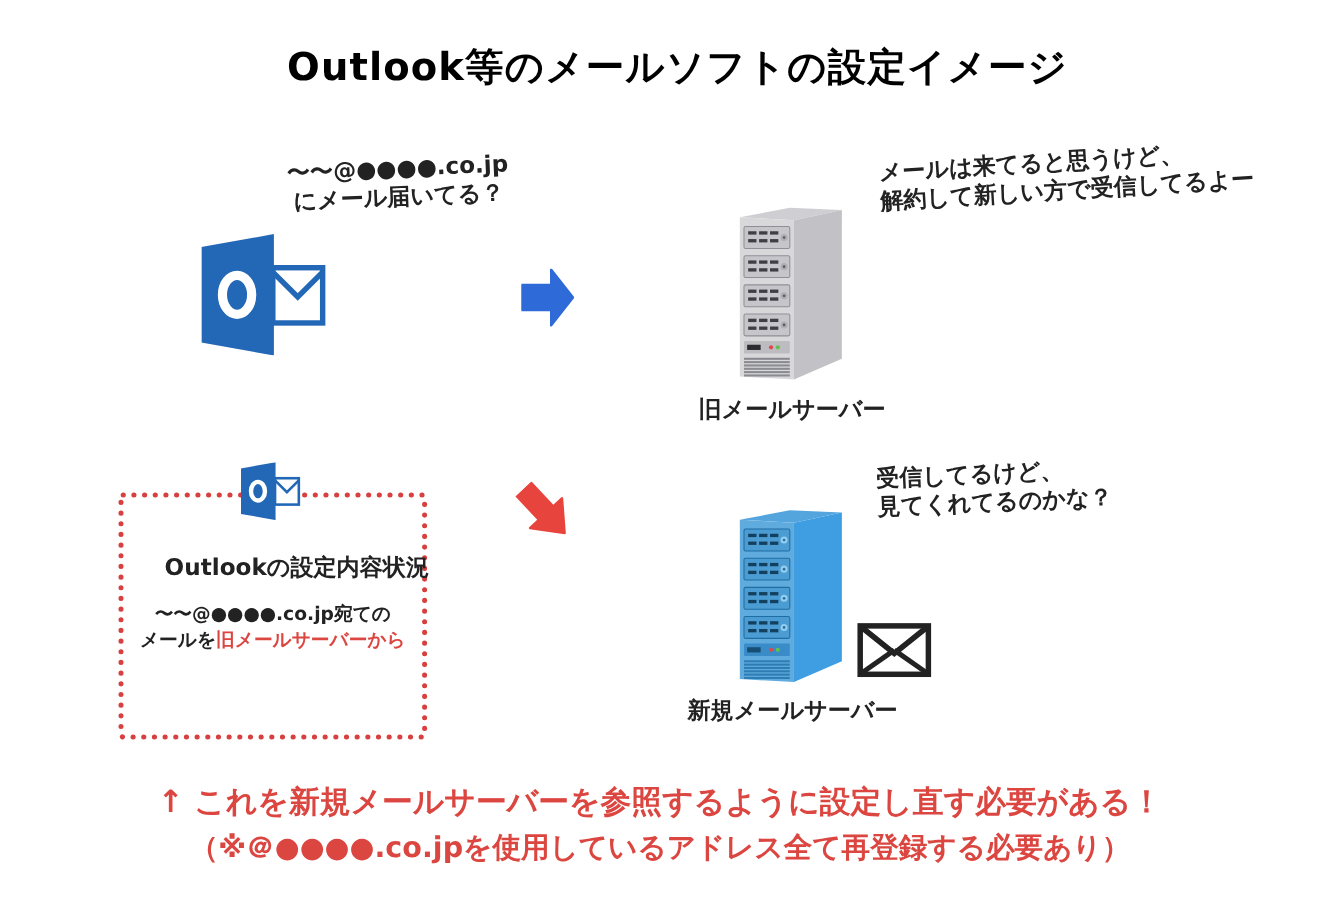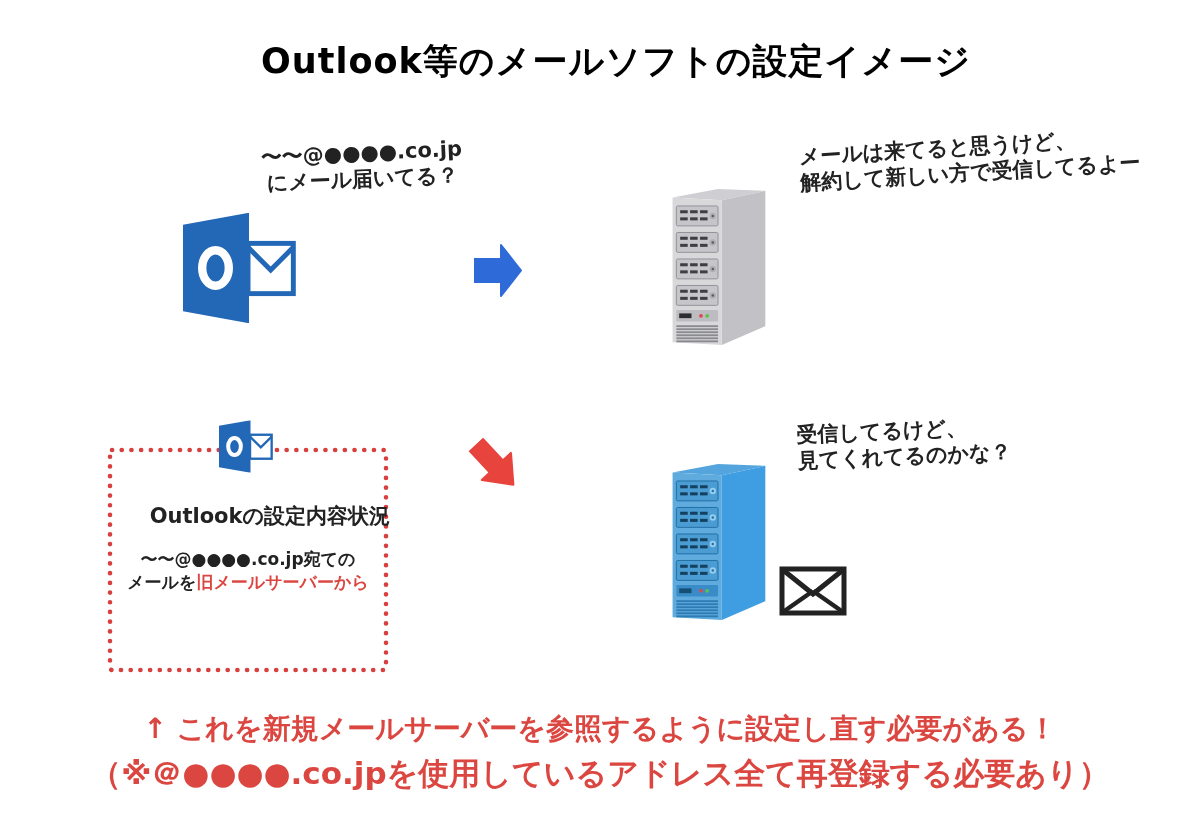--- a/index.html
+++ b/index.html
@@ -63,21 +63,21 @@
   .box-body{position:absolute;left:0;top:102px;width:284px;text-align:center;
             font-size:17px;font-weight:bold;color:#222;line-height:1.35;}
   .red-text{color:#DC4640;}
 
   
   .envelope{left:779px;top:566px;width:68px;height:50px;}
 
   
   .footer-line{left:0;width:1200px;text-align:center;font-weight:bold;color:#DC4640;white-space:nowrap;}
   .footer-1{top:710px;font-size:28px;}
-  .footer-2{top:753px;font-size:31px;}
+  .footer-2{top:753px;font-size:26px;}
 
   .hidden-defs{position:absolute;width:0;height:0;overflow:hidden;}
 </style>
 </head>
 <body>
 
 <svg class="hidden-defs" aria-hidden="true">
   <defs>
     <g id="sym-bay">
       <rect class="sv-bayframe" x="12" y="0" width="44" height="21" rx="1.5"></rect>
@@ -131,20 +131,21 @@
     <use href="#sym-outlook"></use>
   </svg>
 
   <svg class="abs arrow-blue" viewBox="0 0 48 53">
     <polygon points="0,15 27,15 27,1 47,26.5 27,52 27,38 0,38" fill="#2F6BD8" stroke="#2F6BD8" stroke-width="2" stroke-linejoin="round"></polygon>
   </svg>
 
   <svg class="abs server server-gray server-old" viewBox="0 0 112 172">
     <use href="#sym-server"></use>
   </svg>
+  <div class="abs srv-label srv-label-old">旧メールサーバー</div>
 
   <div class="abs speech r1">
     <div>メールは来てると思うけど、</div>
     <div>解約して新しい方で受信してるよー</div>
   </div>
 
   <div class="abs dotted-box">
     <svg class="box-border" viewBox="0 0 284 228" preserveAspectRatio="none">
       <rect x="4" y="4" width="276" height="220" rx="2" fill="none" stroke="#D84040" stroke-width="4.6" stroke-dasharray="0.1 9.6" stroke-linecap="round"></rect>
     </svg>
@@ -159,20 +160,21 @@
     <use href="#sym-outlook"></use>
   </svg>
 
   <svg class="abs arrow-red" viewBox="0 0 56 42">
     <polygon points="0,12 30,12 30,1 55,21 30,41 30,30 0,30" fill="#E8443E" stroke="#E8443E" stroke-width="2" stroke-linejoin="round"></polygon>
   </svg>
 
   <svg class="abs server server-blue server-new" viewBox="0 0 112 172">
     <use href="#sym-server"></use>
   </svg>
+  <div class="abs srv-label srv-label-new">新規メールサーバー</div>
 
   <div class="abs speech r2">
     <div>受信してるけど、</div>
     <div>見てくれてるのかな？</div>
   </div>
 
   <svg class="abs envelope" viewBox="0 0 68 50">
     <rect x="3" y="3" width="62" height="44" fill="#ffffff" stroke="#222222" stroke-width="5"></rect>
     <line x1="4" y1="46" x2="34" y2="25" stroke="#222222" stroke-width="4.5"></line>
     <line x1="64" y1="46" x2="34" y2="25" stroke="#222222" stroke-width="4.5"></line>

